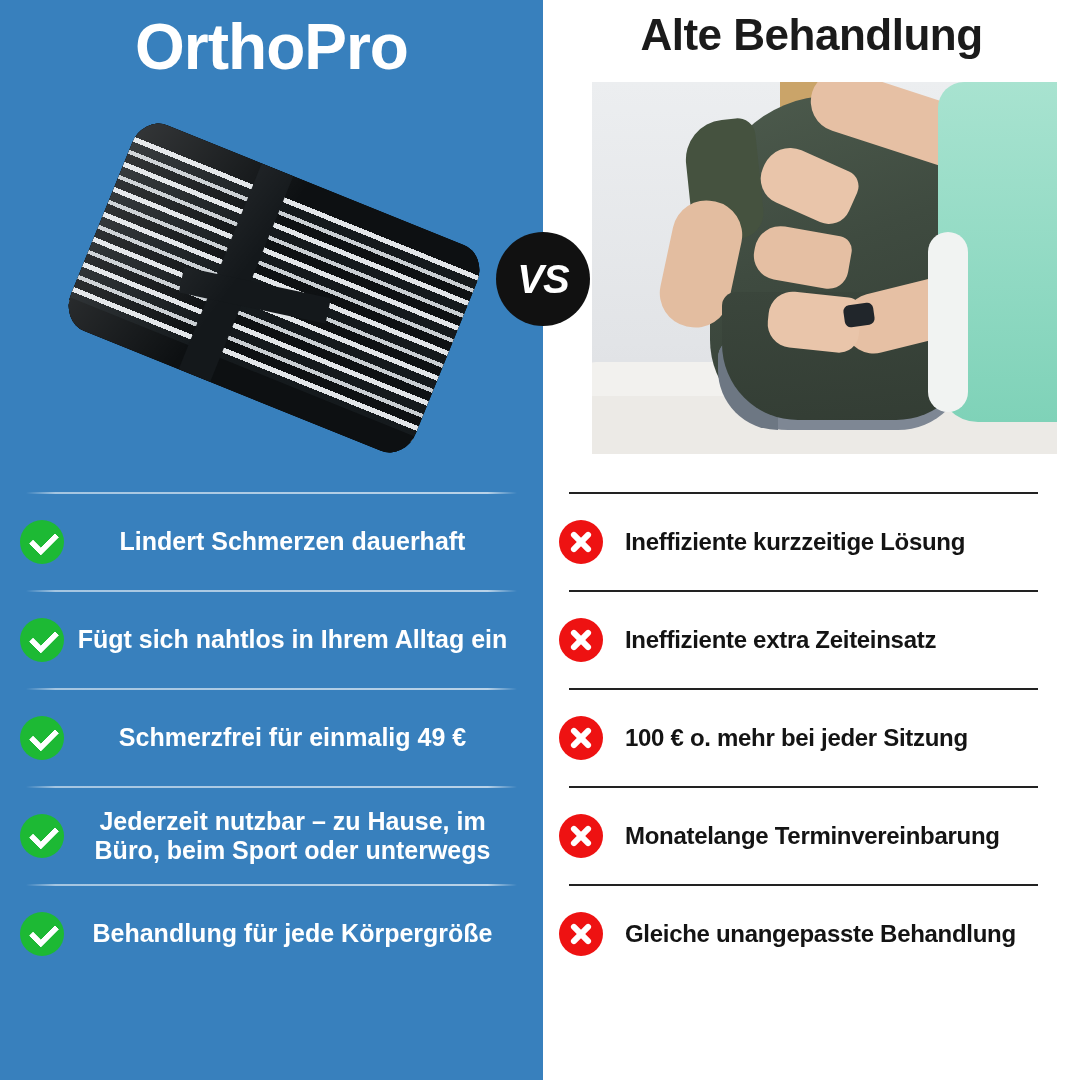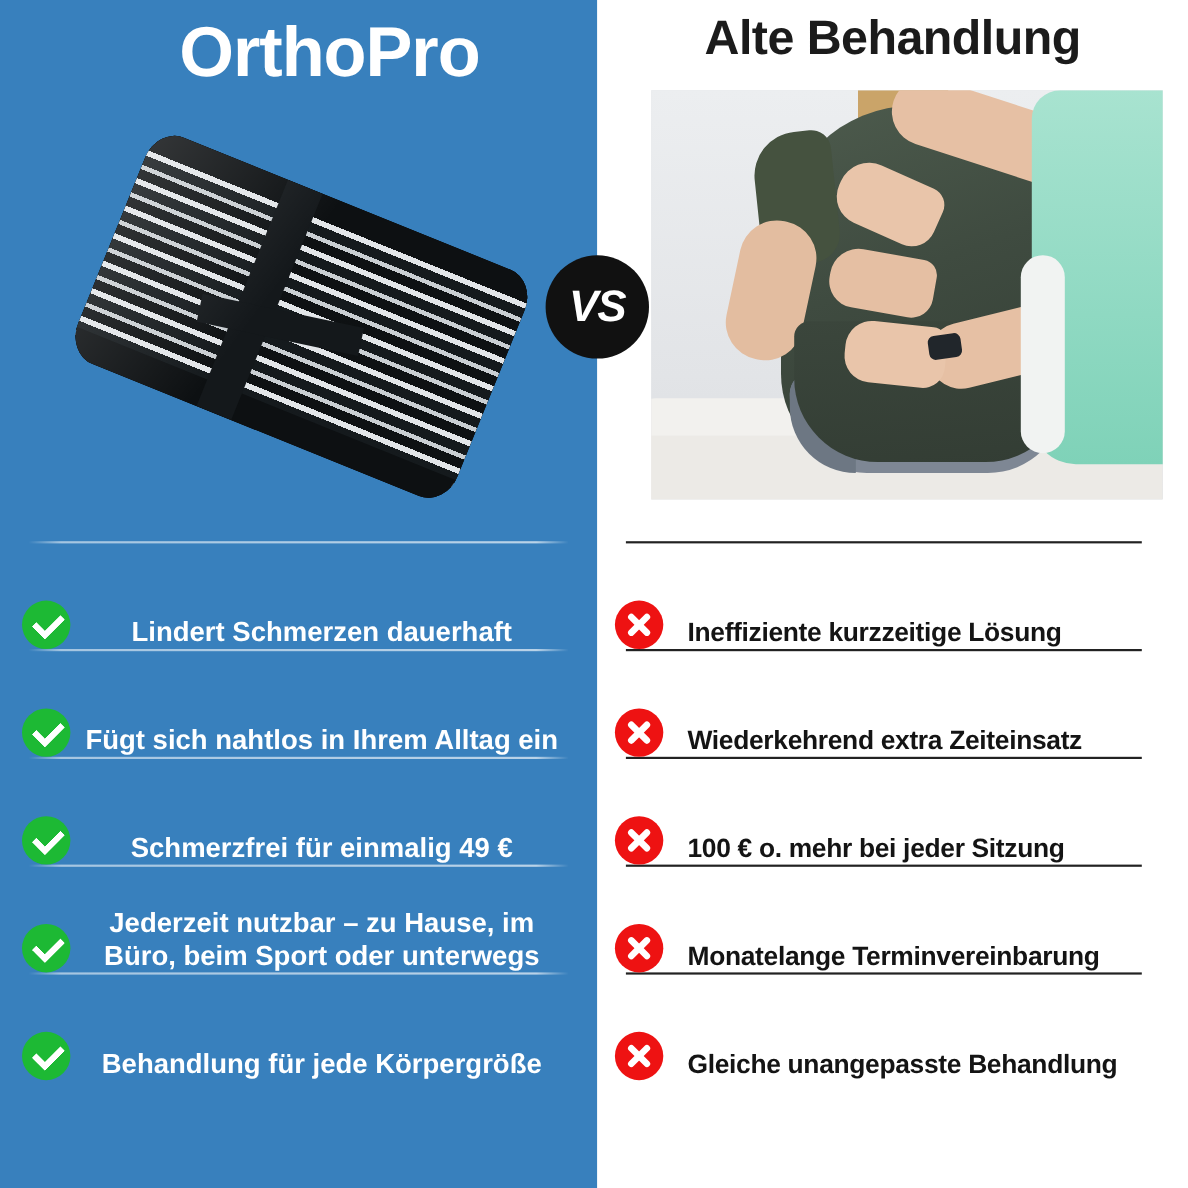--- a/index.html
+++ b/index.html
@@ -19,21 +19,20 @@
     position:absolute;left:543px;top:0;width:537px;height:1080px;
     background:#ffffff;
   }
 
   
   .title-left{
     position:absolute;left:0;top:14px;width:543px;
     text-align:center;color:#ffffff;
     font-size:64px;font-weight:bold;letter-spacing:-1px;
     line-height:1.05;
-    margin-left:28px;
   }
   .title-right{
     position:absolute;left:543px;top:12px;width:537px;
     text-align:center;color:#1b1b1b;
     font-size:44px;font-weight:bold;letter-spacing:-.5px;
     line-height:1.05;
   }
 
   
   .product-wrap{
@@ -116,21 +115,21 @@
     display:flex;align-items:center;justify-content:center;
     color:#ffffff;font-size:40px;font-weight:bold;font-style:italic;
     letter-spacing:-1px;
     text-align:right;
   }
 
   
   .list-left{position:absolute;left:0;top:492px;width:543px;}
   .list-right{position:absolute;left:543px;top:492px;width:537px;}
 
-  .row{position:relative;display:flex;align-items:flex-end;}
+  .row{position:relative;display:flex;align-items:center;}
   .row-left{padding:0 22px 0 20px;min-height:96px;}
   .row-right{padding:0 10px 0 16px;min-height:96px;}
 
   .sep{height:2px;width:100%;}
   .sep-left{background:linear-gradient(90deg,rgba(255,255,255,0) 0%,rgba(255,255,255,.55) 6%,rgba(255,255,255,.65) 94%,rgba(255,255,255,0) 100%);
     margin:0 26px;width:calc(100% - 52px);}
   .sep-right{background:#222222;margin:0 42px 0 26px;width:calc(100% - 68px);height:2px;}
 
   .ico{flex:0 0 auto;width:44px;height:44px;border-radius:50%;position:relative;}
   .ico-check{background:#1db934;}
@@ -237,21 +236,21 @@
   <div class="list-right">
     <div class="sep sep-right"></div>
     <div class="row row-right">
       <span class="ico ico-x"></span>
       <span class="txt txt-right">Ineffiziente kurzzeitige Lösung</span>
     </div>
 
     <div class="sep sep-right"></div>
     <div class="row row-right">
       <span class="ico ico-x"></span>
-      <span class="txt txt-right">Wiederkehrend extra Zeiteinsatz</span>
+      <span class="txt txt-right">Ineffiziente extra Zeiteinsatz</span>
     </div>
 
     <div class="sep sep-right"></div>
     <div class="row row-right">
       <span class="ico ico-x"></span>
       <span class="txt txt-right">100 € o. mehr bei jeder Sitzung</span>
     </div>
 
     <div class="sep sep-right"></div>
     <div class="row row-right">

